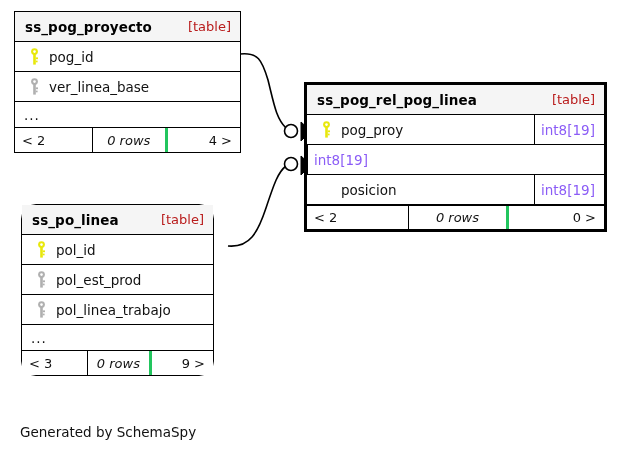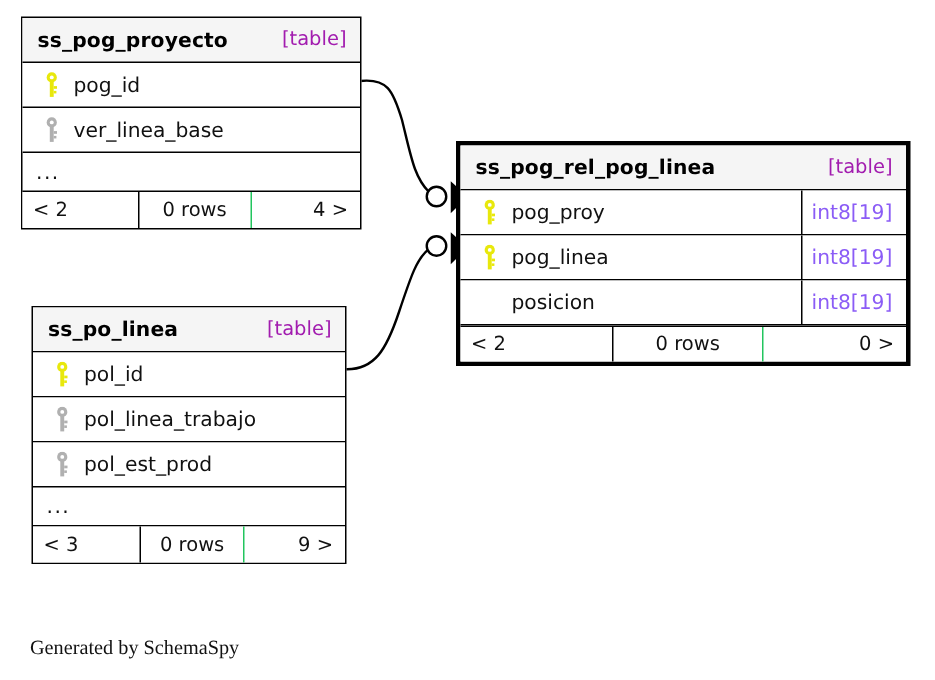--- a/index.html
+++ b/index.html
@@ -66,21 +66,21 @@
   .tbl-name {
     font-size: 13.5px;
     font-weight: bold;
     color: #000000;
     letter-spacing: 0.1px;
     white-space: nowrap;
   }
   .tbl-kind {
     font-size: 13px;
     font-weight: normal;
-    color: #a21caf;
+    color: #b91c1c;
     white-space: nowrap;
     padding-left: 10px;
   }
 
   .tbl-col {
     box-sizing: border-box;
     height: 30px;
     display: flex;
     align-items: center;
     border-bottom: 1px solid #000000;
@@ -155,21 +155,22 @@
   }
   .foot-left {
     flex: 0 0 34%;
     justify-content: flex-start;
     padding-left: 7px;
   }
   .foot-mid {
     flex: 1 1 auto;
     justify-content: center;
     border-left: 1px solid #000000;
-    border-right: 1px solid #22c55e;
+    border-right: 3px solid #22c55e;
+    font-style: italic;
   }
   .foot-right {
     flex: 0 0 32%;
     justify-content: flex-end;
     padding-right: 8px;
   }
 
   
   .key-icon { display: block; }
 
@@ -241,21 +242,21 @@
 
     <div class="tbl-more">...</div>
 
     <div class="tbl-footer">
       <span class="foot-cell foot-left">&lt; 2</span>
       <span class="foot-cell foot-mid">0 rows</span>
       <span class="foot-cell foot-right">4 &gt;</span>
     </div>
   </div>
 
-  <div class="db-table focal" id="tbl-ss_pog_rel_pog_linea" style="left:304px; top:94px; width:303px;text-align:right;">
+  <div class="db-table focal" id="tbl-ss_pog_rel_pog_linea" style="left:304px; top:82px; width:303px;text-align:right;">
 
     <div class="tbl-header">
       <span class="tbl-name">ss_pog_rel_pog_linea</span>
       <span class="tbl-kind">[table]</span>
     </div>
 
     <div class="tbl-col">
       <div class="col-main">
         <span class="col-keyslot">
           <svg class="key-icon" width="9" height="17" viewBox="0 0 9 17">
@@ -265,51 +266,39 @@
             <rect x="5.8" y="9.4" width="2.2" height="1.8" fill="#e8e80c"></rect>
             <rect x="5.8" y="12.6" width="1.8" height="1.7" fill="#e8e80c"></rect>
           </svg>
         </span>
         <span class="col-label">pog_proy</span>
       </div>
       <span class="col-type">int8[19]</span>
     </div>
 
     <div class="tbl-col">
-      <div class="col-main">
-        <span class="col-keyslot">
-          <svg class="key-icon" width="9" height="17" viewBox="0 0 9 17">
-            <circle cx="4.5" cy="3.6" r="3.4" fill="#e8e80c"></circle>
-            <circle cx="4.5" cy="3.6" r="1.3" fill="#ffffff"></circle>
-            <rect x="3.2" y="6" width="2.6" height="10.6" fill="#e8e80c"></rect>
-            <rect x="5.8" y="9.4" width="2.2" height="1.8" fill="#e8e80c"></rect>
-            <rect x="5.8" y="12.6" width="1.8" height="1.7" fill="#e8e80c"></rect>
-          </svg>
-        </span>
-        <span class="col-label">pog_linea</span>
-      </div>
       <span class="col-type">int8[19]</span>
     </div>
 
     <div class="tbl-col">
       <div class="col-main">
         <span class="col-keyslot"></span>
         <span class="col-label">posicion</span>
       </div>
       <span class="col-type">int8[19]</span>
     </div>
 
     <div class="tbl-footer" style="border-top:1px solid #000000;">
       <span class="foot-cell foot-left">&lt; 2</span>
       <span class="foot-cell foot-mid">0 rows</span>
       <span class="foot-cell foot-right">0 &gt;</span>
     </div>
   </div>
 
-  <div class="db-table" id="tbl-ss_po_linea" style="left:21px; top:204px; width:210px;">
+  <div class="db-table" id="tbl-ss_po_linea" style="left:21px; top:204px; width:193px;border-radius:15px;">
 
     <div class="tbl-header">
       <span class="tbl-name">ss_po_linea</span>
       <span class="tbl-kind">[table]</span>
     </div>
 
     <div class="tbl-col">
       <div class="col-main">
         <span class="col-keyslot">
           <svg class="key-icon" width="9" height="17" viewBox="0 0 9 17">
@@ -329,43 +318,43 @@
       <div class="col-main">
         <span class="col-keyslot">
           <svg class="key-icon" width="9" height="17" viewBox="0 0 9 17">
             <circle cx="4.5" cy="3.6" r="3.4" fill="#b0b0b0"></circle>
             <circle cx="4.5" cy="3.6" r="1.3" fill="#ffffff"></circle>
             <rect x="3.2" y="6" width="2.6" height="10.6" fill="#b0b0b0"></rect>
             <rect x="5.8" y="9.4" width="2.2" height="1.8" fill="#b0b0b0"></rect>
             <rect x="5.8" y="12.6" width="1.8" height="1.7" fill="#b0b0b0"></rect>
           </svg>
         </span>
-        <span class="col-label">pol_linea_trabajo</span>
+        <span class="col-label">pol_est_prod</span>
       </div>
     </div>
 
     <div class="tbl-col">
       <div class="col-main">
         <span class="col-keyslot">
           <svg class="key-icon" width="9" height="17" viewBox="0 0 9 17">
             <circle cx="4.5" cy="3.6" r="3.4" fill="#b0b0b0"></circle>
             <circle cx="4.5" cy="3.6" r="1.3" fill="#ffffff"></circle>
             <rect x="3.2" y="6" width="2.6" height="10.6" fill="#b0b0b0"></rect>
             <rect x="5.8" y="9.4" width="2.2" height="1.8" fill="#b0b0b0"></rect>
             <rect x="5.8" y="12.6" width="1.8" height="1.7" fill="#b0b0b0"></rect>
           </svg>
         </span>
-        <span class="col-label">pol_est_prod</span>
+        <span class="col-label">pol_linea_trabajo</span>
       </div>
     </div>
 
     <div class="tbl-more">...</div>
 
     <div class="tbl-footer">
       <span class="foot-cell foot-left">&lt; 3</span>
       <span class="foot-cell foot-mid">0 rows</span>
       <span class="foot-cell foot-right">9 &gt;</span>
     </div>
   </div>
 
-  <div id="credit" style="left:20px; top:424px;font-family:Liberation Serif, serif;">Generated by SchemaSpy</div>
+  <div id="credit" style="left:20px; top:424px;">Generated by SchemaSpy</div>
 
 </div>
 
 </body></html>

